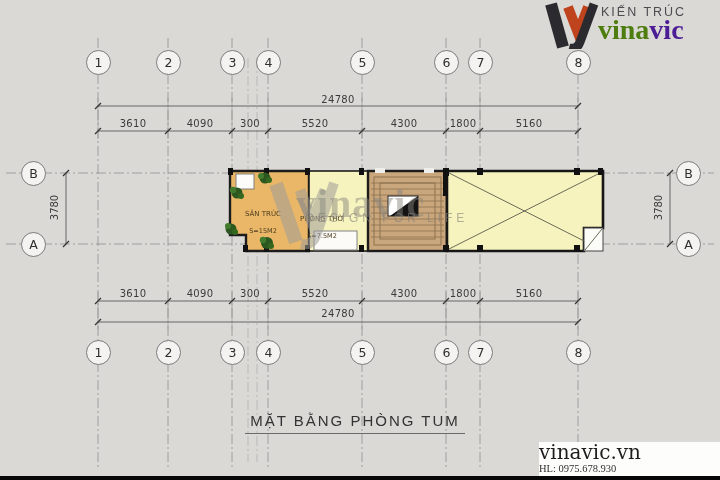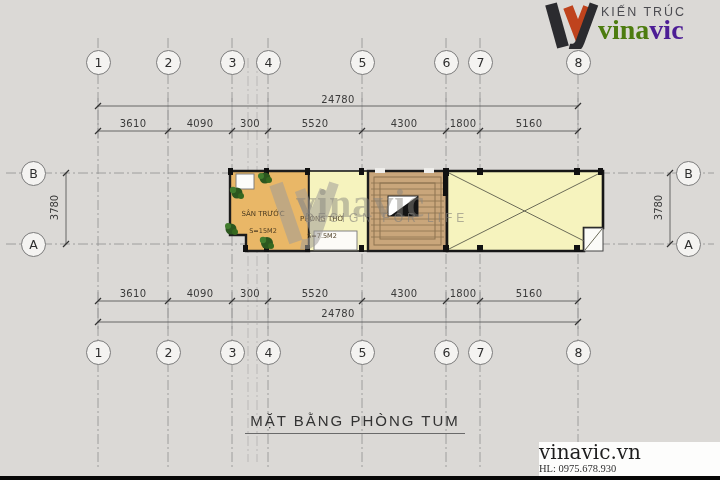--- a/index.html
+++ b/index.html
@@ -178,21 +178,21 @@
       <circle cx="265" cy="178" r="5.5" fill="#2c571f"></circle>
         <circle cx="261" cy="176" r="3" fill="#417c2e"></circle>
         <circle cx="269" cy="180" r="3" fill="#35681f"></circle>
       <circle cx="267" cy="243" r="6" fill="#2c571f"></circle>
         <circle cx="263" cy="240" r="3.2" fill="#417c2e"></circle>
         <circle cx="271" cy="246" r="3" fill="#35681f"></circle>
     </g>
   </svg>
 
   <div class="roomlbl" style="left:233px;top:201px;width:60px;">
-    <div>SÂN TRƯỚC</div>
+    <div>SÂN TRÚC</div>
     <div class="area">S=15M2</div>
   </div>
   <div class="roomlbl" style="left:292px;top:206px;width:60px;">
     <div>PHÒNG THỜ</div>
     <div class="area">S=7.5M2</div>
   </div>
 
   <svg class="layer" width="720" height="480" style="z-index:6">
     <g stroke="#a09d99" opacity=".55" fill="none">
       <path d="M276,184 L296,242" stroke-width="14"></path>

